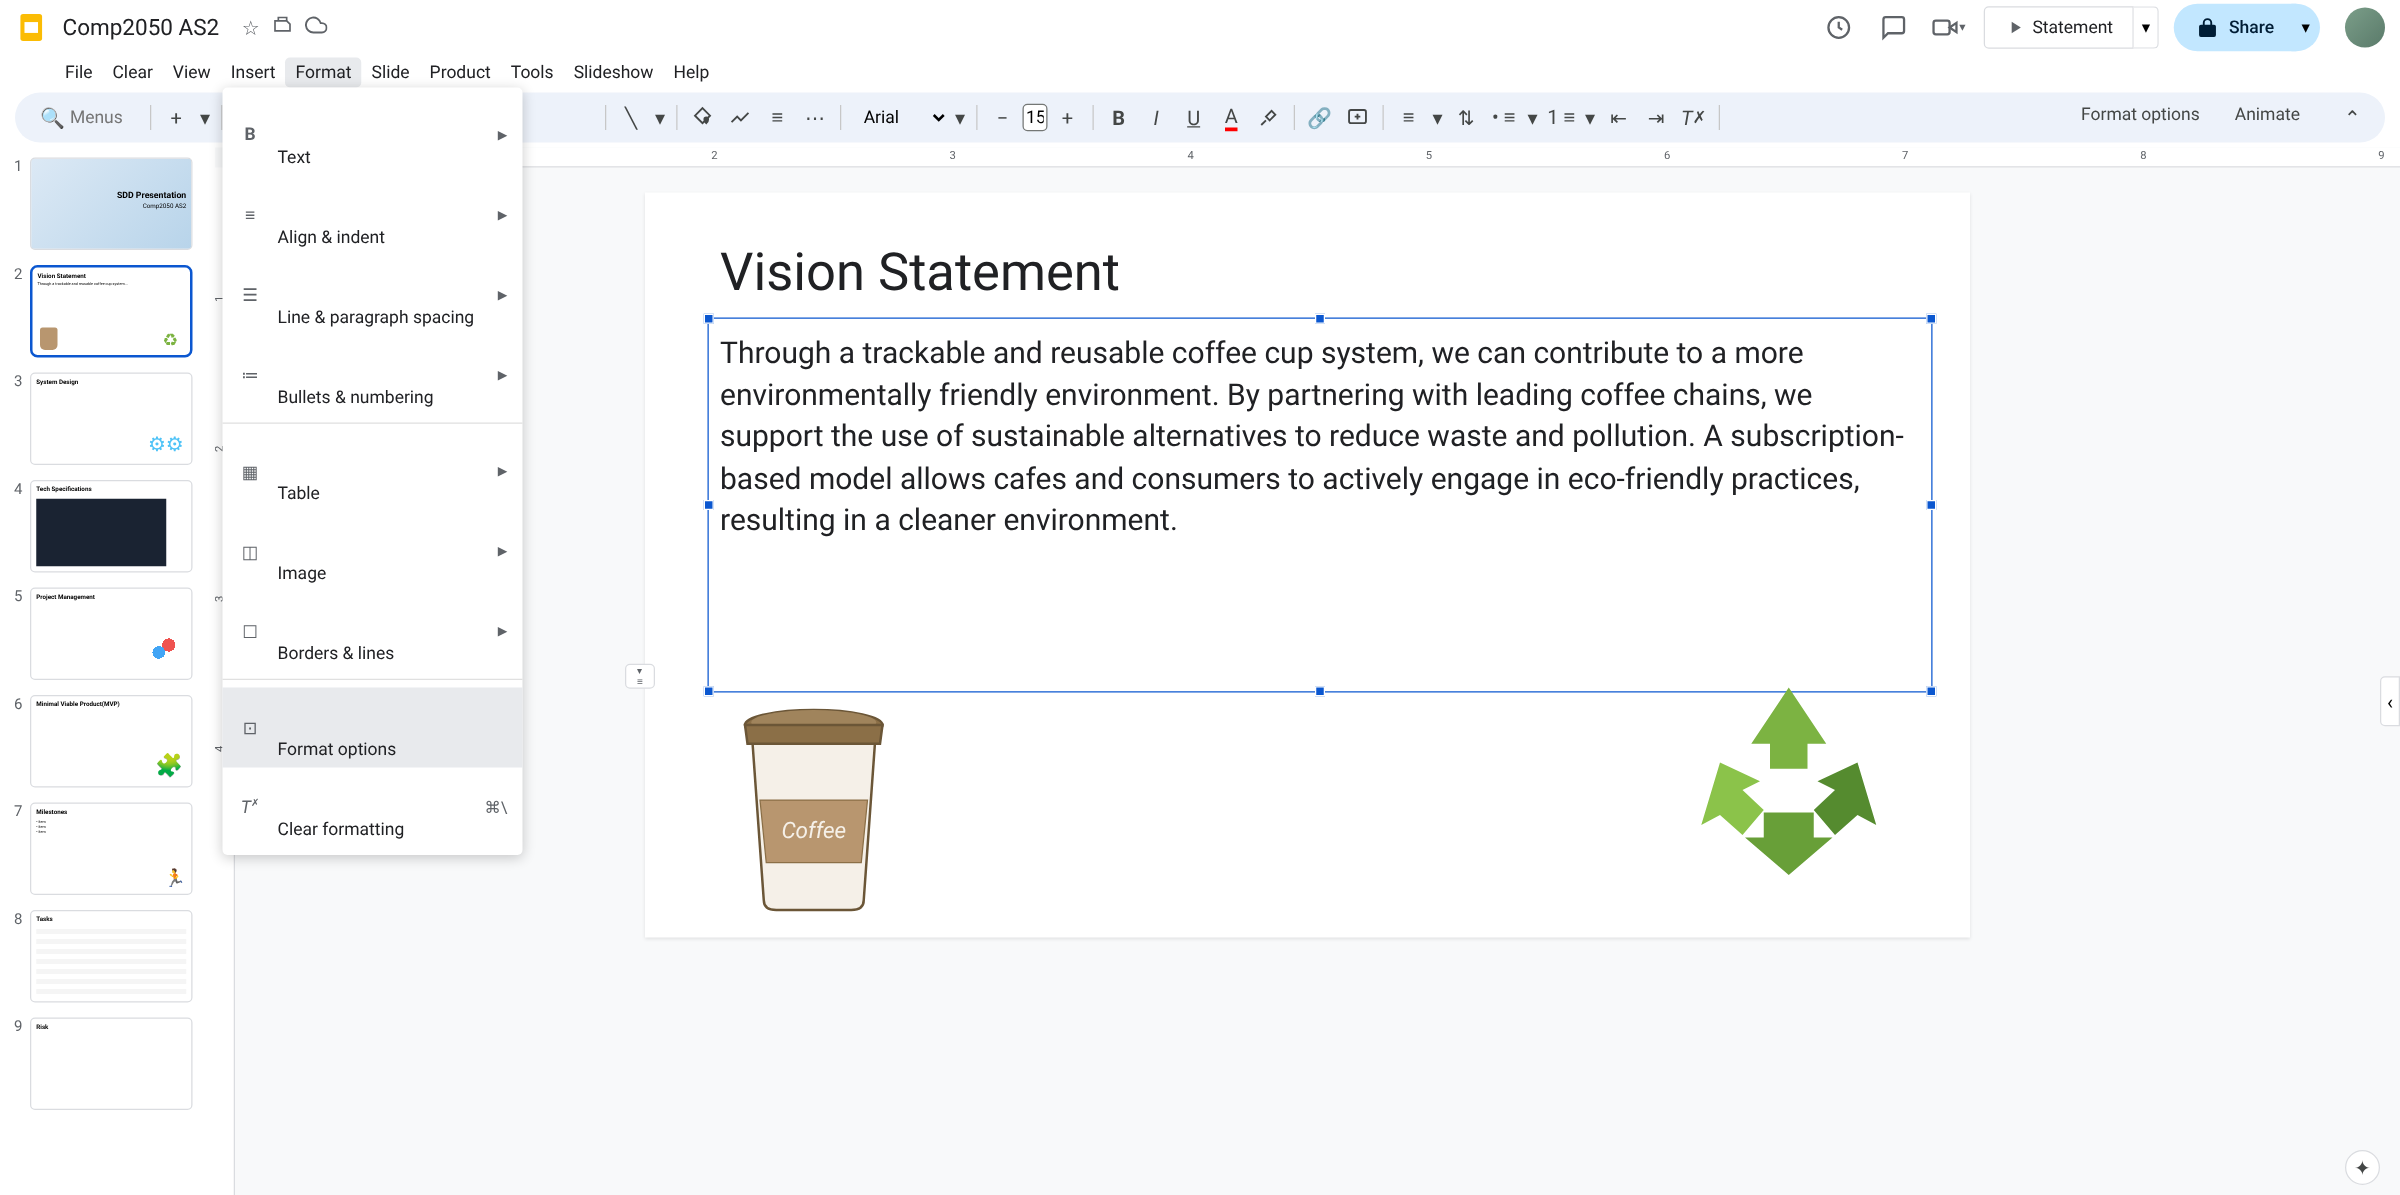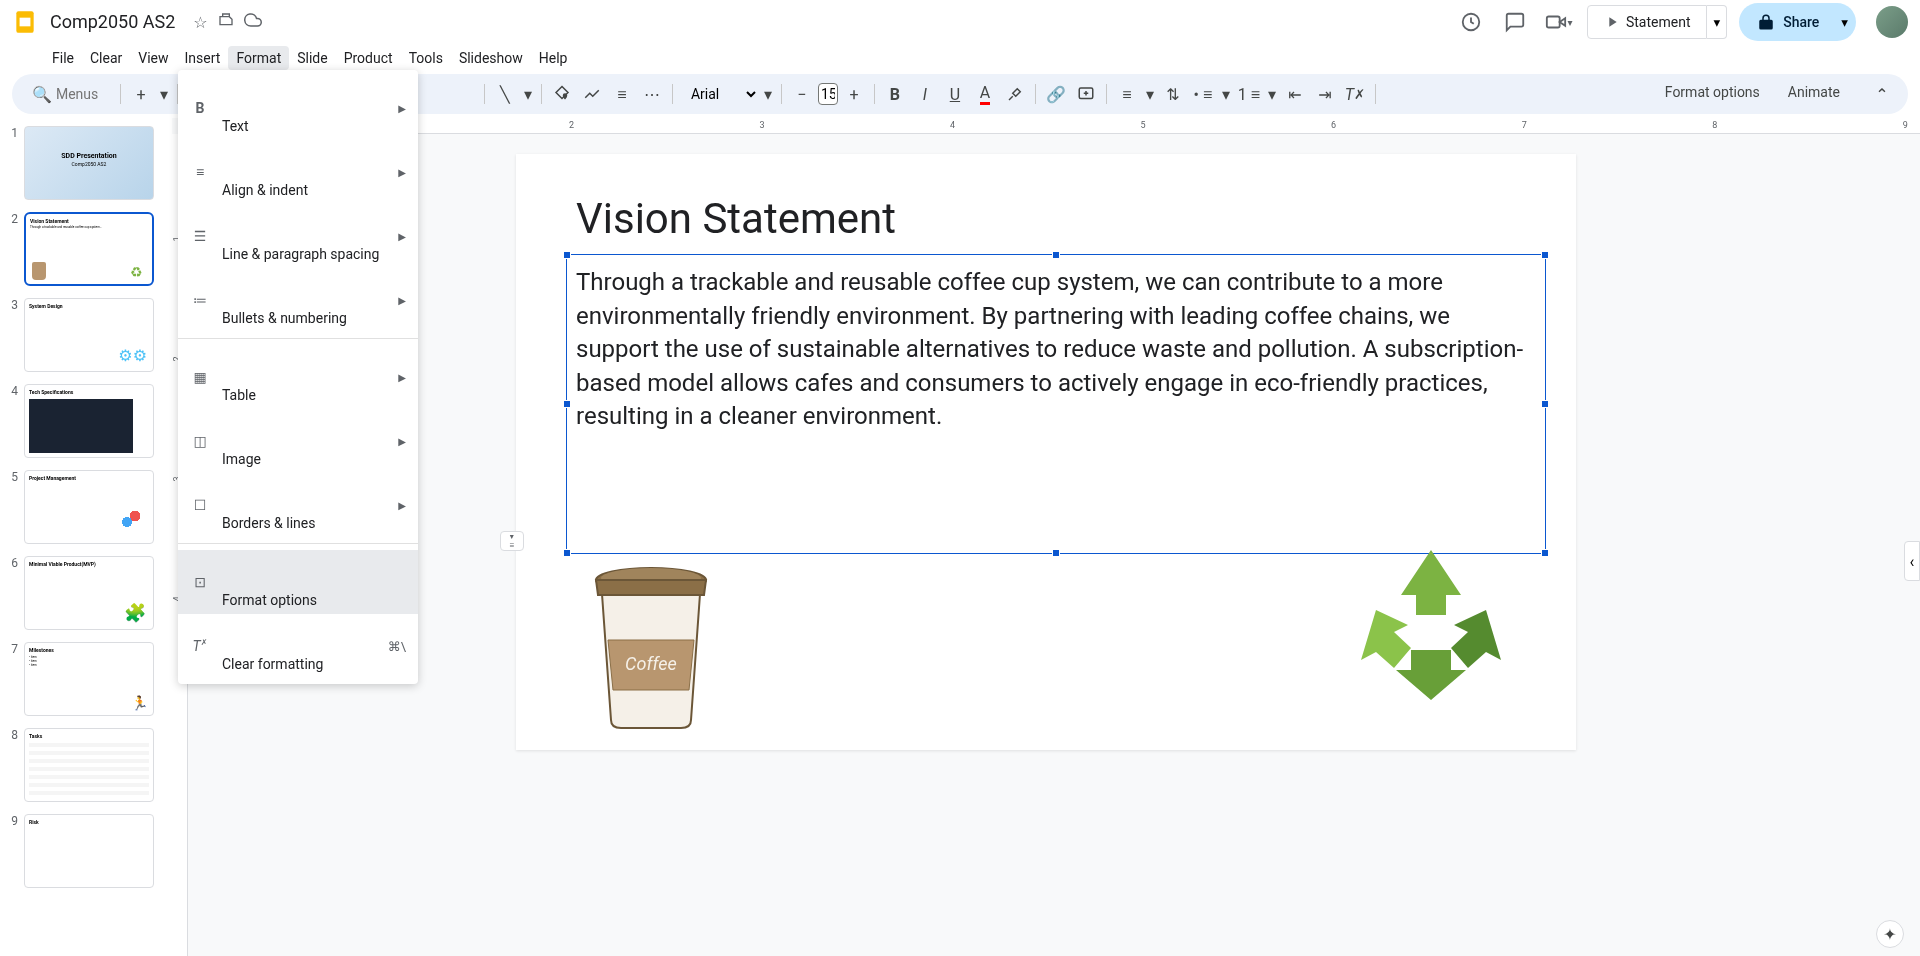--- a/index.html
+++ b/index.html
@@ -309,21 +309,21 @@
     <span class="tool-btn chevron-up">⌃</span>
   </div>
 </div>
 
 <div class="main-container">
 
   <div class="sidebar">
     <div class="slide-thumb">
       <span class="slide-num">1</span>
       <div class="thumb-img" style="background:linear-gradient(135deg,#dce9f5,#b8d4ea)">
-          <div class="thumb-content" style="text-align:center;padding-top:25px;font-size:7px"><b>SDD Presentation</b><br><span style="font-size:5px">Comp2050 AS2</span></div>
+          <div class="thumb-content" style="text-align:right;padding-top:25px;font-size:7px"><b>SDD Presentation</b><br><span style="font-size:5px">Comp2050 AS2</span></div>
         </div>
     </div>
     <div class="slide-thumb">
       <span class="slide-num">2</span>
       <div class="thumb-img selected">
           <div class="thumb-content"><b>Vision Statement</b><div style="font-size:3px;margin-top:2px;line-height:1.2">Through a trackable and reusable coffee cup system...</div><div style="position:absolute;bottom:4px;left:6px;width:14px;height:18px;background:#b8966f;border-radius:2px 2px 4px 4px"></div><div style="position:absolute;bottom:4px;right:6px;width:16px;height:16px;color:#7cb342;font-size:14px">♻</div></div>
         </div>
     </div>
     <div class="slide-thumb">
       <span class="slide-num">3</span>

